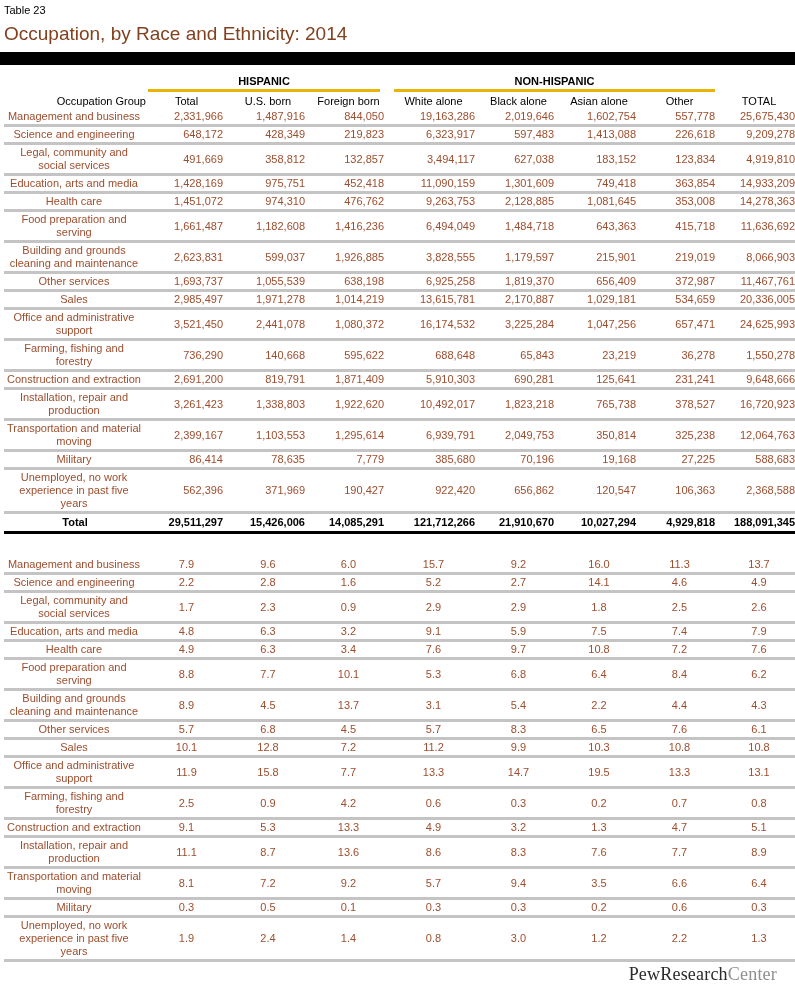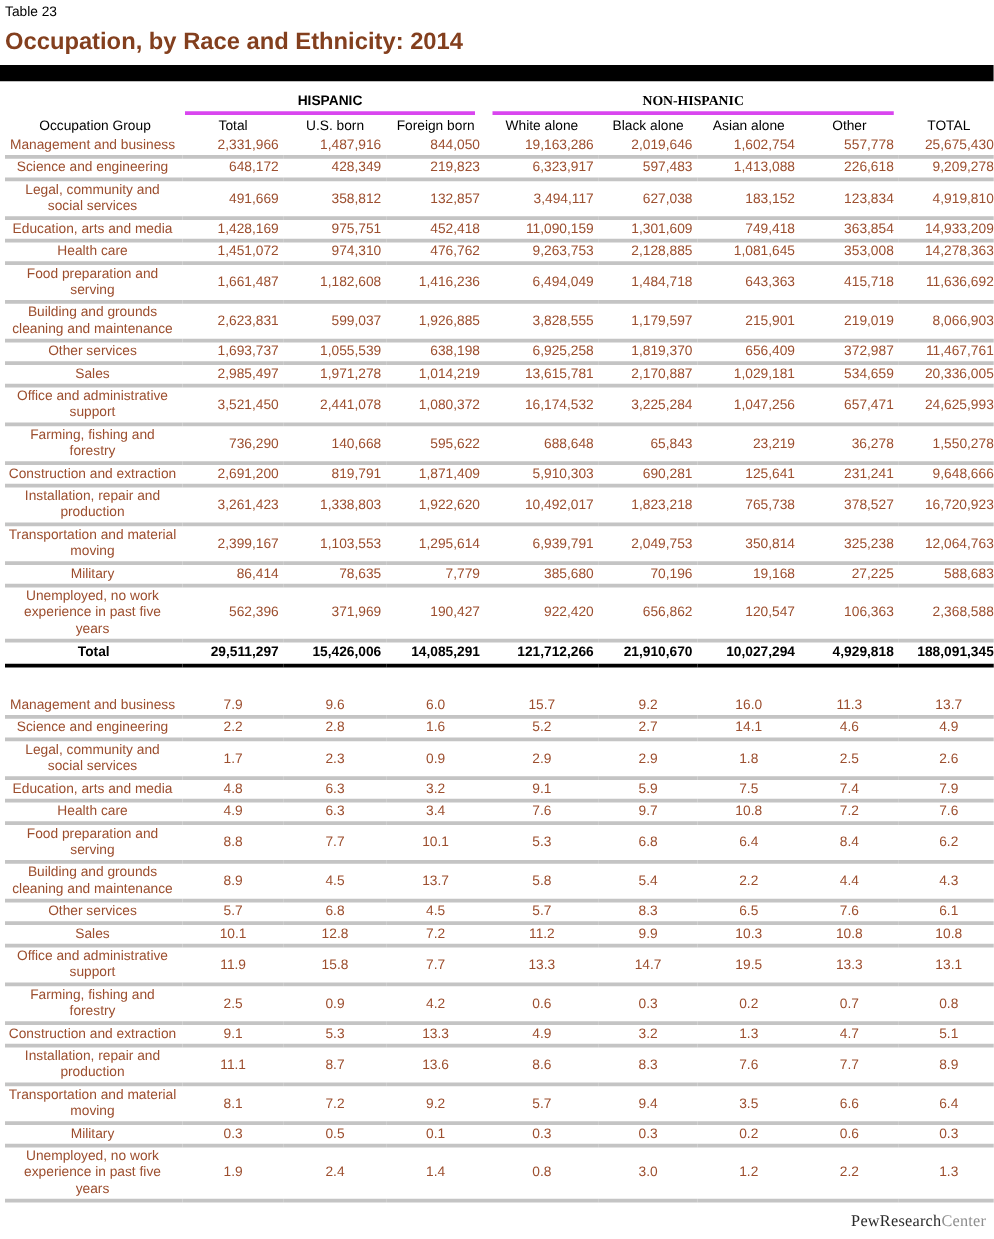--- a/index.html
+++ b/index.html
@@ -4,57 +4,57 @@
 <style>
   html,body{margin:0;padding:0;background:#fff;}
   body{
     width:795px;height:991px;overflow:hidden;position:relative;
     font-family:"Liberation Sans","DejaVu Sans",sans-serif;
     font-size:11px;color:#000;
   }
   .pagepad{padding:0 11px 0 4px;}
   .table-label{padding-top:4px;font-size:11px;}
   .report-title{margin-top:7px;font-size:14px;letter-spacing:.2px;}
-  .page-title{margin-top:7px;font-size:19px;font-weight:bold;color:#833F1E;}
+  .page-title{margin-top:7px;font-size:19px;font-weight:normal;color:#833F1E;}
   .black-bar{margin-top:7px;height:13px;background:#000;width:795px;}
   .universe{margin-top:9px;font-weight:bold;font-size:11px;}
 
   table{border-collapse:collapse;table-layout:fixed;width:795px;margin-top:0;}
   col.c-label{width:142px;}
   col.c1{width:81px;}col.c2{width:82px;}col.c3{width:79px;}
   col.c4{width:91px;}col.c5{width:79px;}col.c6{width:82px;}
   col.c7{width:79px;}col.c8{width:80px;}
 
   thead th{font-weight:normal;font-size:11px;padding:1px 0;vertical-align:bottom;}
   th.grp-cell{padding:0;}
   .grpline{
     font-weight:bold;text-align:center;
-    border-bottom:3px solid #d946ef;
+    border-bottom:3px solid #eab308;
     padding:0 0 2px 0;margin:0 8px 0 2px;
   }
-  .grpline.nh{margin:0 4px 0 6px;font-family:Liberation Serif, serif;}
+  .grpline.nh{margin:0 4px 0 6px;}
   th.colhead{text-align:center;padding:3px 0 2px 0;}
-  th.colhead-label{text-align:center;padding:3px 0 2px 2px;}
+  th.colhead-label{text-align:right;padding:3px 0 2px 2px;}
 
   tbody tr.data-row{border-bottom:3px solid #c4c4c4;}
   td{vertical-align:middle;line-height:13px;padding:1px 0;}
   td.rowlabel{color:#9C4E2E;text-align:center;padding-left:2px;padding-right:4px;}
   td.val{color:#9C4E2E;}
   td.val.num{text-align:right;padding-right:4px;}
   td.val.pct{text-align:center;}
   tr.total-row{border-top:2px solid #000;border-bottom:3px solid #000;}
   tr.total-row td{font-weight:bold;color:#000;padding:2px 0;}
   tr.total-row td.rowlabel{color:#000;}
 
   .section-gap{height:23px;}
   .percent-heading{font-weight:bold;font-size:11px;padding:0 0 4px 2px;}
   .logo{
-    position:absolute;right:6px;bottom:6px;
+    position:absolute;right:18px;bottom:6px;
     font-family:"Liberation Serif","DejaVu Serif",serif;
-    font-size:13px;color:#2b2b2b;letter-spacing:.2px;
+    font-size:18px;color:#2b2b2b;letter-spacing:.2px;
   }
   .logo .lt-center{color:#8f8f8f;}
 </style>
 </head>
 <body>
 
 <div class="pagepad">
   <div class="table-label">Table 23</div>
   <div class="page-title">Occupation, by Race and Ethnicity: 2014</div>
 </div>
@@ -368,21 +368,21 @@
           <td class="val pct">6.8</td>
           <td class="val pct">6.4</td>
           <td class="val pct">8.4</td>
           <td class="val pct">6.2</td>
         </tr>
         <tr class="data-row">
           <td class="rowlabel">Building and grounds cleaning and maintenance</td>
           <td class="val pct">8.9</td>
           <td class="val pct">4.5</td>
           <td class="val pct">13.7</td>
-          <td class="val pct">5.8</td>
+          <td class="val pct">3.1</td>
           <td class="val pct">5.4</td>
           <td class="val pct">2.2</td>
           <td class="val pct">4.4</td>
           <td class="val pct">4.3</td>
         </tr>
         <tr class="data-row">
           <td class="rowlabel">Other services</td>
           <td class="val pct">5.7</td>
           <td class="val pct">6.8</td>
           <td class="val pct">4.5</td>

